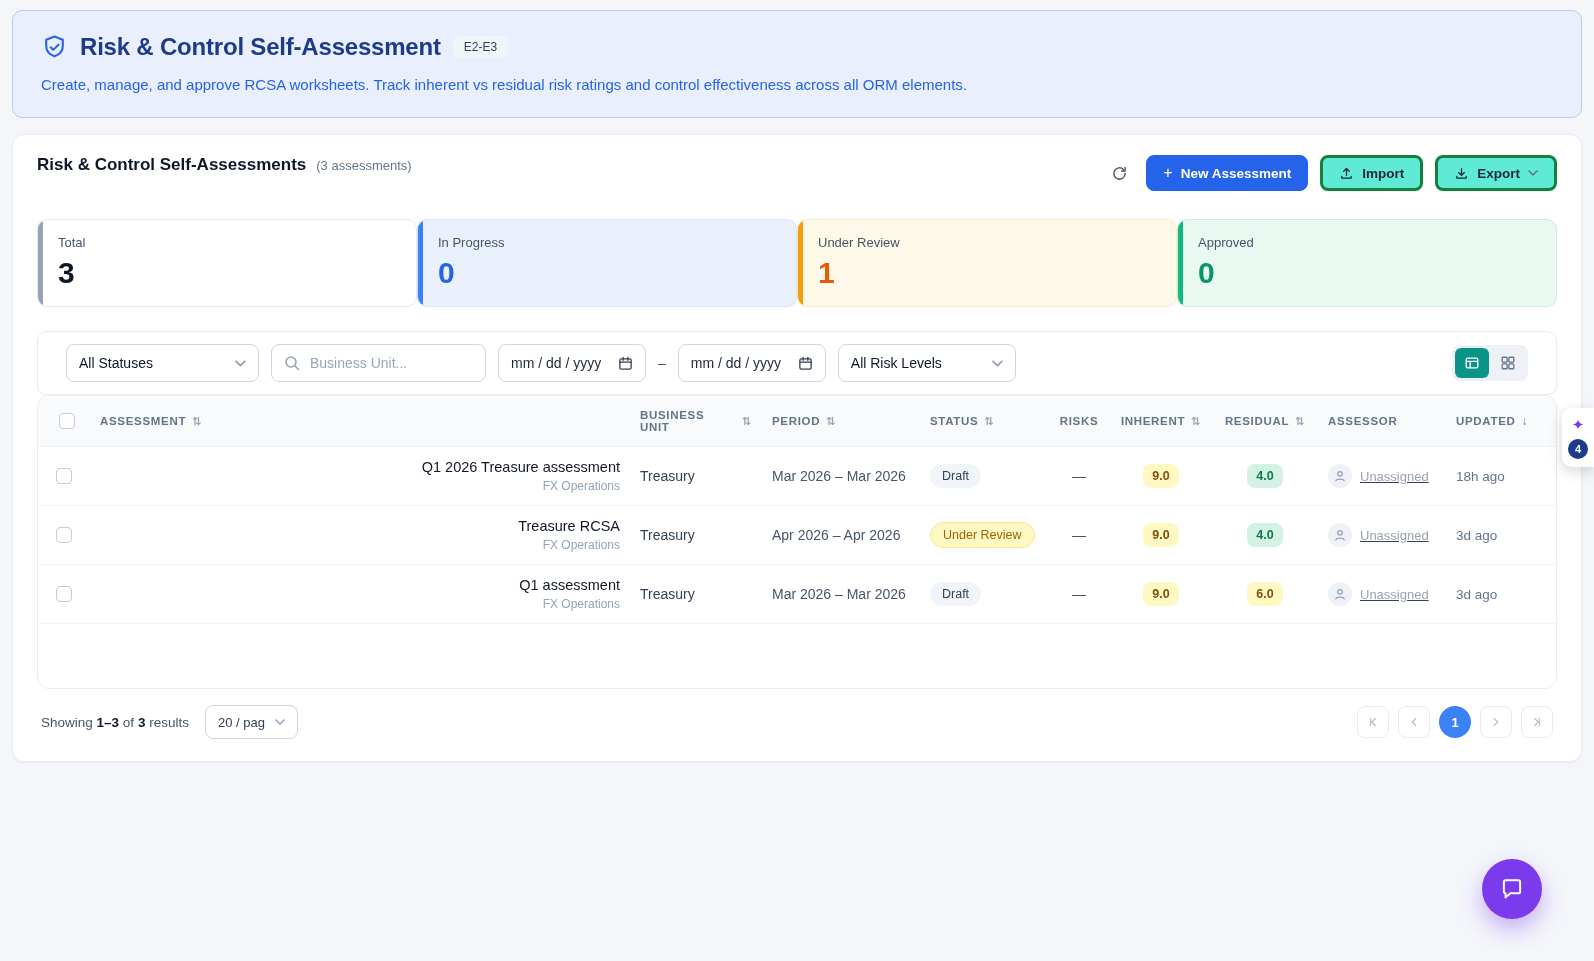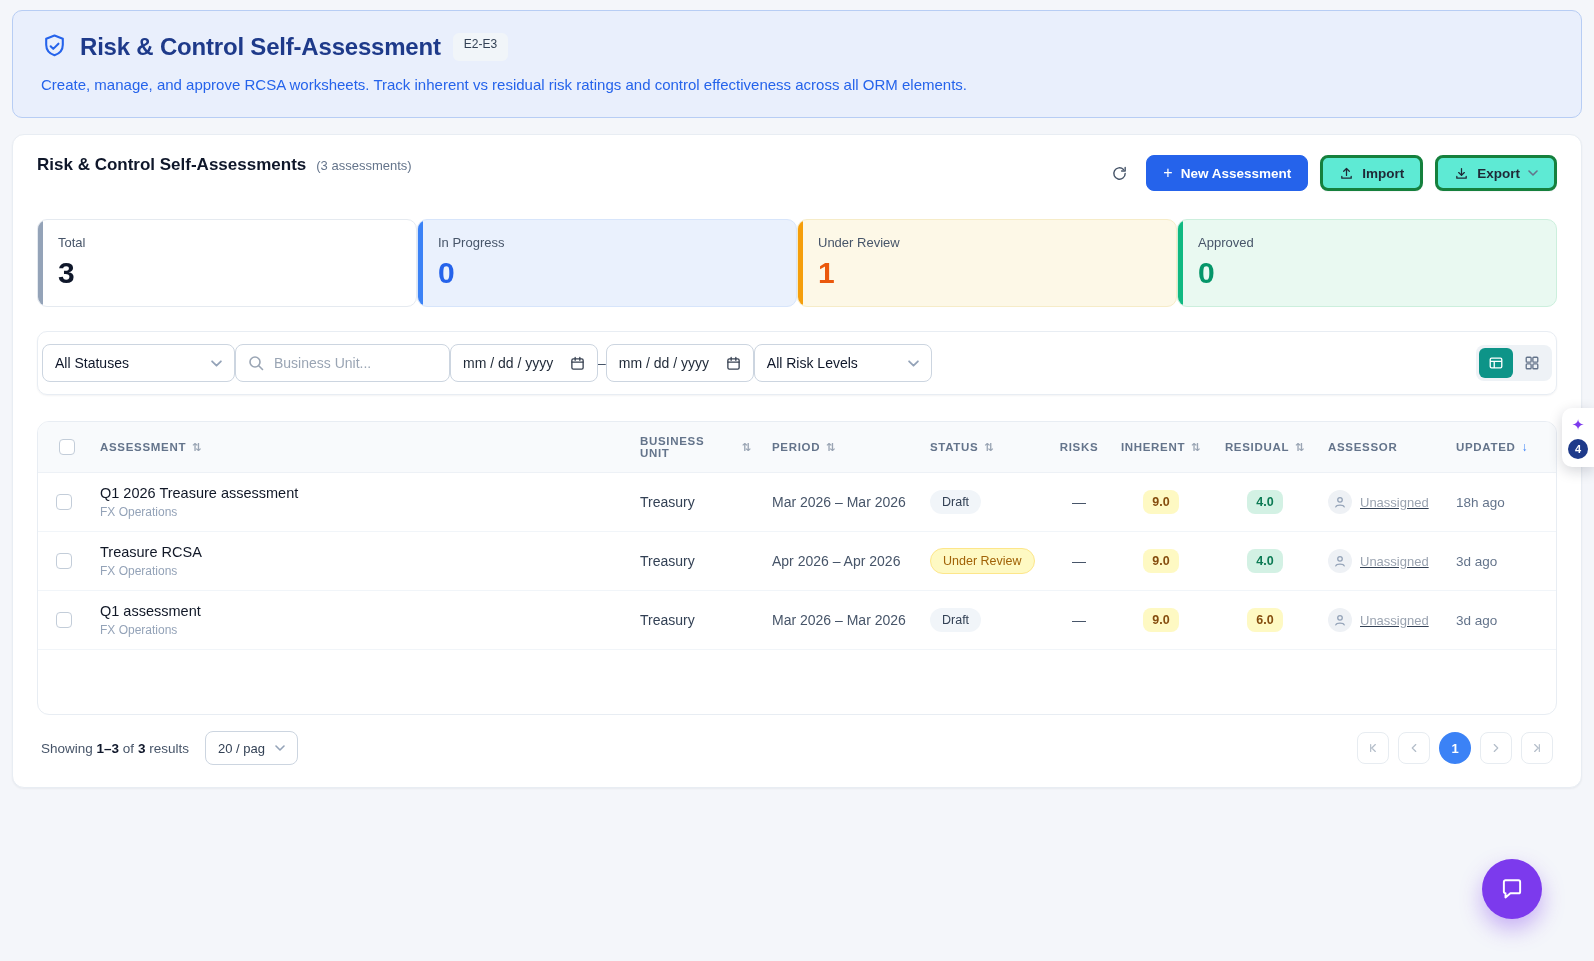--- a/index.html
+++ b/index.html
@@ -13,21 +13,21 @@
   }
   .page { padding:10px 12px 40px; }
 
   
   .banner {
     background:#e9effc;
     border:1px solid #b7cdf4;
     border-radius:10px;
     padding:22px 28px 24px;
   }
-  .banner-title-row { display:flex; gap:12px; }
+  .banner-title-row { display:flex; align-items:center; gap:12px; }
   .banner h1 { margin:0; font-size:24px; font-weight:700; color:#1e3a8a; letter-spacing:-0.2px; }
   .banner-badge {
     background:#f1f5f9; color:#334155; border-radius:6px;
     padding:4px 11px; font-size:12px; font-weight:500;
   }
   .banner-sub { margin:15px 0 0 0; color:#2563eb; font-size:15px; }
 
   
   .main-card {
     margin-top:16px;
@@ -64,21 +64,21 @@
   .stat-review::before { background:#f59e0b; }
   .stat-review .stat-value { color:#ea580c; }
   .stat-approved { background:#e9f9f1; border-color:#ccefdd; }
   .stat-approved::before { background:#10b981; }
   .stat-approved .stat-value { color:#059669; }
 
   
   .filter-bar {
     border:1px solid #e8edf3; border-radius:10px;
     box-shadow:0 1px 2px rgba(15,23,42,.05);
-    padding:12px 4px; display:flex; align-items:center; margin-bottom:26px;
+    padding:12px 28px; display:flex; align-items:center; gap:12px; 
   }
   .control { height:38px; border:1px solid #ccd5e0; border-radius:8px; background:#fff; display:flex; align-items:center; gap:8px; padding:0 12px; font-size:14px; color:#0f172a; cursor:pointer; }
   .select-control { justify-content:space-between; }
   .w-status { width:193px; }
   .w-risk { width:178px; }
   .search-control { width:215px; cursor:text; }
   .search-control input { border:none; outline:none; flex:1; font-size:14px; font-family:inherit; color:#0f172a; min-width:0; background:transparent; }
   .search-control input::placeholder { color:#9aa5b4; }
   .date-control { width:148px; justify-content:space-between; color:#1f2937; }
   .range-dash { color:#475569; font-size:14px; }
@@ -92,21 +92,21 @@
   .t-head { background:#f8fafc; border-bottom:1px solid #edf1f6; }
   .th { padding:13px 10px; font-size:11.5px; font-weight:700; color:#64748b; letter-spacing:.06em; text-transform:uppercase; display:flex; align-items:center; gap:6px; }
   .th.c, .td.c { justify-content:center; text-align:center; }
   .sort { font-size:11px; color:#9aa5b4; }
   .sort-active { font-size:12px; color:#3b82f6; font-weight:700; }
   .check-cell { display:flex; justify-content:center; align-items:center; padding:0 0 0 6px; }
   input[type="checkbox"] { appearance:none; width:16px; height:16px; border:1.5px solid #c3cdd9; border-radius:4px; background:#fff; margin:0; cursor:pointer; }
   .t-row { border-bottom:1px solid #f1f5f9; min-height:59px; cursor:pointer; }
   .t-row:last-child { border-bottom:none; }
   .td { padding:10px; font-size:14px; color:#334155; display:flex; align-items:center; }
-  .td.col-name { display:block; }
+  .td.col-name { display:block;text-align:right; }
   .row-name { font-size:14.5px; color:#111827; }
   .row-sub { font-size:12px; color:#94a3b8; margin-top:4px; }
   .td-period { color:#475569; }
   .pill { display:inline-block; padding:5px 12px; border-radius:999px; font-size:12.5px; font-weight:500; white-space:nowrap; }
   .pill-draft { background:#f1f5f9; color:#334155; }
   .pill-review { background:#fef9c3; color:#a16207; border:1px solid #fde68a; }
   .dash-val { color:#475569; }
   .score { display:inline-block; min-width:36px; text-align:center; padding:5px 8px; border-radius:8px; font-size:12.5px; font-weight:700; }
   .score-yellow { background:#fef9c3; color:#854d0e; }
   .score-green { background:#d3f1e4; color:#0b7a53; }

